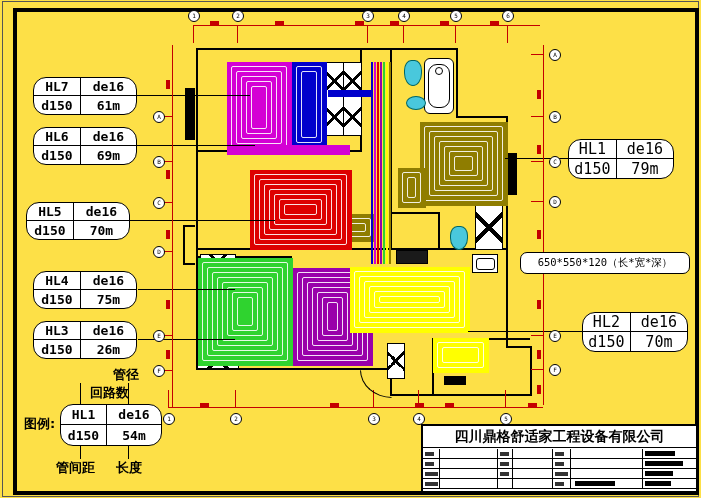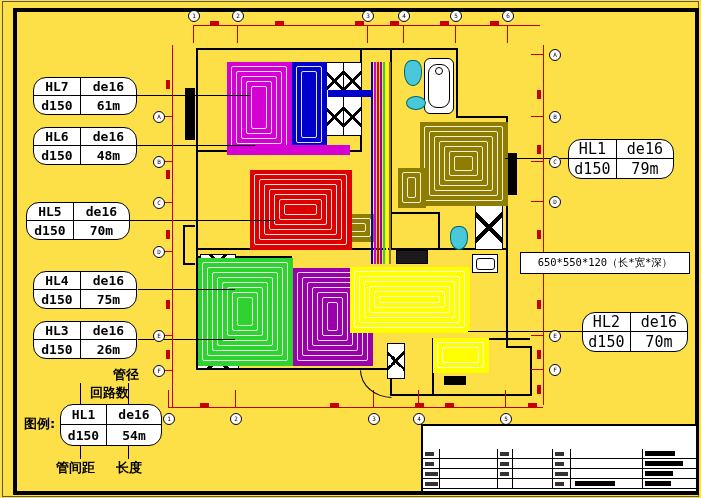--- a/index.html
+++ b/index.html
@@ -284,21 +284,21 @@
   <div class="label-box" style="left:33px;top:77px;width:102px;height:36px;">
     <div class="ca">HL7</div>
     <div class="cb">de16</div>
     <div class="cc">d150</div>
     <div class="cd">61m</div>
   </div>
   <div class="label-box" style="left:33px;top:127px;width:102px;height:36px;">
     <div class="ca">HL6</div>
     <div class="cb">de16</div>
     <div class="cc">d150</div>
-    <div class="cd">48m</div>
+    <div class="cd">69m</div>
   </div>
   <div class="label-box" style="left:26px;top:202px;width:102px;height:36px;">
     <div class="ca">HL5</div>
     <div class="cb">de16</div>
     <div class="cc">d150</div>
     <div class="cd">70m</div>
   </div>
   <div class="label-box" style="left:33px;top:271px;width:102px;height:36px;">
     <div class="ca">HL4</div>
     <div class="cb">de16</div>
@@ -318,35 +318,36 @@
     <div class="cc">d150</div>
     <div class="cd">79m</div>
   </div>
   <div class="label-box thin" style="left:582px;top:312px;width:104px;height:38px;">
     <div class="ca">HL2</div>
     <div class="cb">de16</div>
     <div class="cc">d150</div>
     <div class="cd">70m</div>
   </div>
 
-  <div class="note-row" style="left:520px;top:252px;width:168px;height:20px;">650*550*120（长*宽*深）</div>
+  <div class="note-row" style="left:520px;top:252px;width:168px;height:20px;border-radius:7px;">650*550*120（长*宽*深）</div>
 
   <div class="legend-text" style="left:58px;top:384px;margin-left:32px;">回路数</div>
   <div class="legend-text" style="left:113px;top:366px;">管径</div>
   <div class="legend-prefix" style="left:24px;top:415px;">图例:</div>
   <div class="label-box" style="left:60px;top:404px;width:100px;height:40px;">
     <div class="ca">HL1</div>
     <div class="cb">de16</div>
     <div class="cc">d150</div>
     <div class="cd">54m</div>
   </div>
   <div class="legend-text" style="left:56px;top:459px;">管间距</div>
   <div class="legend-text" style="left:116px;top:459px;">长度</div>
 
   <div class="abs tblock">
+    <div class="tb-company">四川鼎格舒适家工程设备有限公司</div>
     <div class="tb-grid">
       <div>
           <div class="smudge"></div>
         </div>
         <div></div>
         <div>
           <div class="smudge"></div>
         </div>
         <div></div>
         <div>

